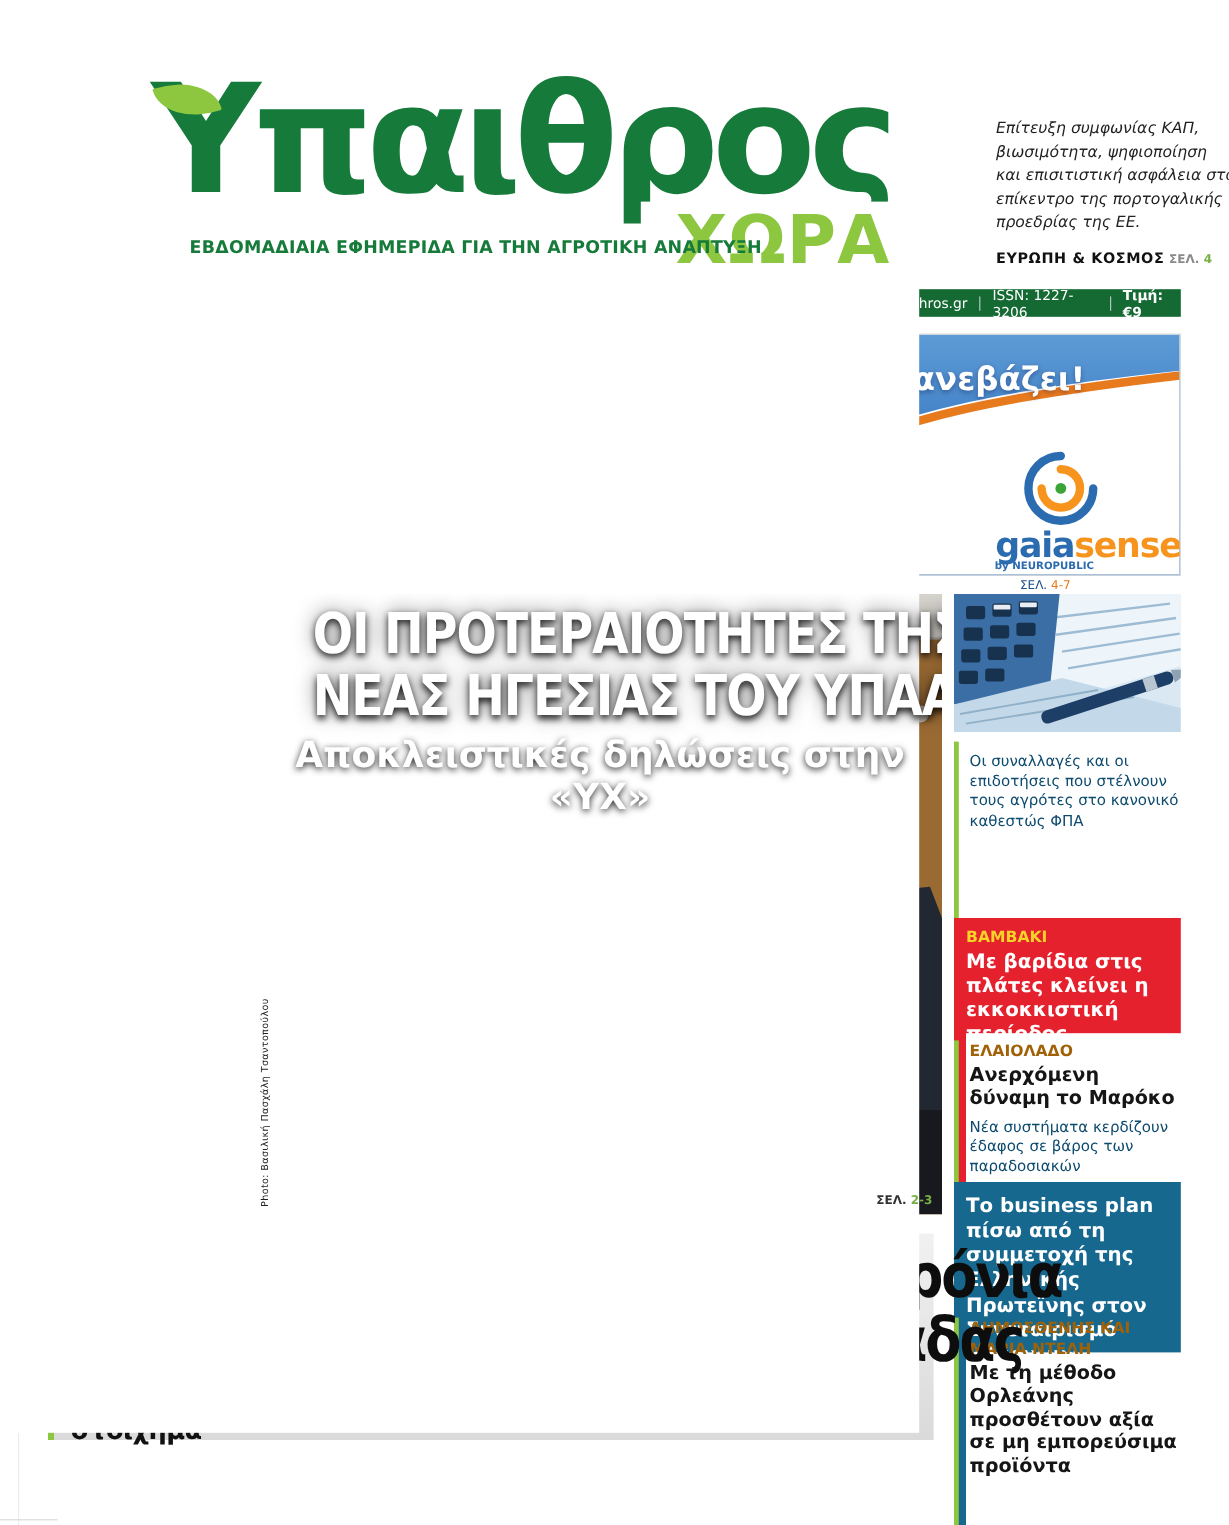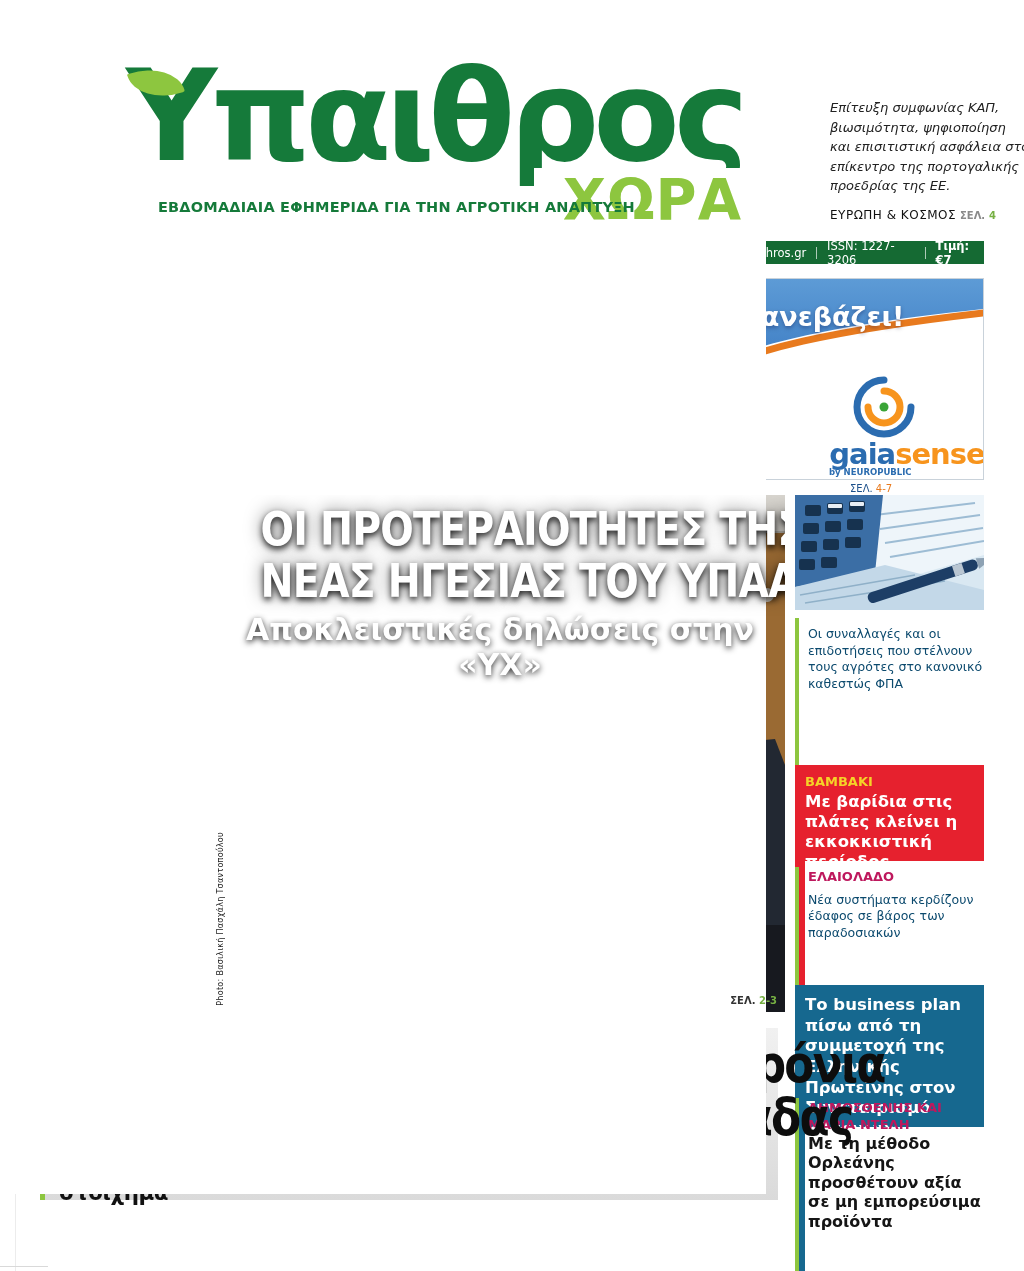--- a/index.html
+++ b/index.html
@@ -25,21 +25,21 @@
   .logo-main{left:126px;top:48px;font-size:126px;line-height:1.1;font-weight:bold;color:#157a3a;letter-spacing:-6px;z-index:1;}
   .logo-leaf{left:131px;top:66px;width:50px;height:34px;background:#8dc63f;border-radius:2% 100% 5% 100%;transform:rotate(-18deg);z-index:2;}
   .logo-sub-box{left:534px;top:168px;width:208px;height:64px;background:#fff;z-index:2;display:flex;align-items:center;justify-content:flex-end;}
   .logo-sub-box span{font-size:56px;font-weight:bold;color:#8dc63f;letter-spacing:1px;}
   .tagline{left:158px;top:199px;font-size:14.5px;font-weight:bold;color:#157a3a;letter-spacing:.2px;z-index:3;}
 
   
   .teaser{left:830px;top:98px;width:200px;}
   .teaser-text{font-style:italic;font-size:13px;line-height:1.5;color:#222;}
   .teaser-foot{margin-top:12px;font-size:12px;}
-  .teaser-section{font-weight:normal;color:#111;letter-spacing:.5px;}
+  .teaser-section{font-weight:bold;color:#111;letter-spacing:.5px;}
   .pg-label{color:#8a8a8a;font-size:10px;font-weight:bold;}
   .pg-green{color:#76b043;font-size:10px;font-weight:bold;}
 
   
   .infobar{left:40px;top:241px;width:944px;height:23px;background:#156a33;color:#fff;display:flex;align-items:center;font-size:11.5px;}
   .infobar .site{font-weight:bold;font-size:13.5px;margin-left:12px;}
   .infobar .grp{display:flex;align-items:center;margin-left:100px;}
   .infobar .sep{width:1px;height:12px;background:rgba(255,255,255,.65);margin:0 10px;}
   .infobar .b{font-weight:bold;}
 
@@ -78,21 +78,21 @@
                  text-shadow:0 2px 6px rgba(0,0,0,.85);}
   .photo-credit{position:absolute;left:1px;bottom:6px;writing-mode:vertical-rl;transform:rotate(180deg);
                 font-size:8px;color:#222;z-index:6;letter-spacing:.3px;}
   .photo-page{position:absolute;right:8px;bottom:6px;z-index:6;font-size:10px;font-weight:bold;}
   .photo-page .l{color:#333;}.photo-page .n{color:#76b043;}
 
   
   .rcol-photo{left:795px;top:495px;width:189px;height:115px;}
   .r-item{box-sizing:border-box;border-left:4px solid #8dc63f;padding:2px 0 2px 9px;width:189px;}
   .r-item .title{font-size:16px;font-weight:bold;color:#151515;line-height:1.22;}
-  .r-item .kicker{font-size:13px;font-weight:bold;color:#be185d;line-height:1.3;}
+  .r-item .kicker{font-size:13px;font-weight:bold;color:#a16207;line-height:1.3;}
   .r-item .sub{font-size:12.5px;color:#0c4a6e;line-height:1.32;margin-top:6px;}
   .r-item .page{text-align:right;font-size:9.5px;font-weight:bold;margin-top:3px;}
   .item1{left:795px;top:618px;}
   .redbox{left:795px;top:765px;width:189px;background:#e6212e;box-sizing:border-box;padding:9px 10px 6px;}
   .redbox .kicker{color:#f5d327;font-weight:bold;font-size:13px;}
   .redbox .title{color:#fff;font-weight:bold;font-size:16.5px;line-height:1.22;margin-top:3px;}
   .redbox .page{text-align:right;font-size:9.5px;font-weight:bold;margin-top:-12px;}
   .item2{left:795px;top:867px;}
   .bluebox{left:795px;top:985px;width:189px;background:#16688f;box-sizing:border-box;padding:10px 10px 6px;}
   .bluebox .title{color:#fff;font-weight:bold;font-size:16.5px;line-height:1.25;}
@@ -147,21 +147,21 @@
       <span class="b">ΠΑΡΑΣΚΕΥΗ 8 ΙΑΝΟΥΑΡΙΟΥ 2021</span>
       <span class="sep"></span>
       <span>ΕΤΟΣ 6ο</span>
       <span class="sep"></span>
       <span class="b">ΑΡ. ΦΥΛΛΟΥ 271</span>
       <span class="sep"></span>
       <span>contact@ypaithros.gr</span>
       <span class="sep"></span>
       <span>ISSN: 1227-3206</span>
       <span class="sep"></span>
-      <span class="b">Τιμή: €7</span>
+      <span class="b">Τιμή: €9</span>
     </span>
   </div>
 
   <div class="abs ad">
     <svg width="942" height="200" viewBox="0 0 942 200" style="position:absolute;left:0;top:0;">
       <defs>
         <linearGradient id="phoneTop" x1="0" y1="0" x2="1" y2="1">
           <stop offset="0" stop-color="#3f8fe0"></stop>
             <stop offset="1" stop-color="#123a85"></stop>
         </linearGradient>
@@ -495,20 +495,21 @@
     <div class="kicker">ΒΑΜΒΑΚΙ</div>
     <div class="title">Με βαρίδια στις πλάτες κλείνει η εκκοκκιστική περίοδος</div>
     <div class="page">
       
       
     </div>
   </div>
 
   <div class="abs r-item item2">
     <div class="kicker">ΕΛΑΙΟΛΑΔΟ</div>
+    <div class="title">Ανερχόμενη δύναμη το Μαρόκο</div>
     <div class="sub">Νέα συστήματα κερδίζουν έδαφος σε βάρος των παραδοσιακών</div>
     <div class="page">
       
       
     </div>
   </div>
 
   <div class="abs bluebox">
     <div class="title">Το business plan πίσω από τη συμμετοχή της Ελληνικής Πρωτεΐνης στον Συνεταιρισμό «Πάρνων»</div>
     <div class="page">

